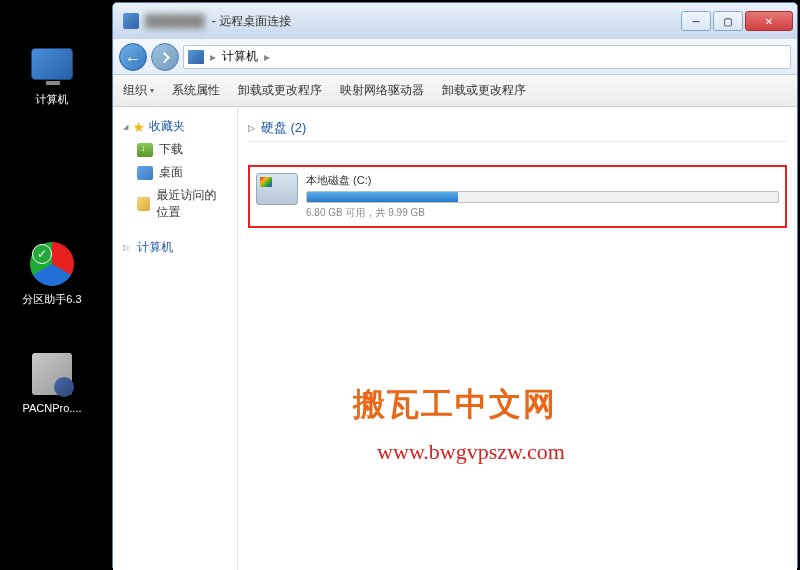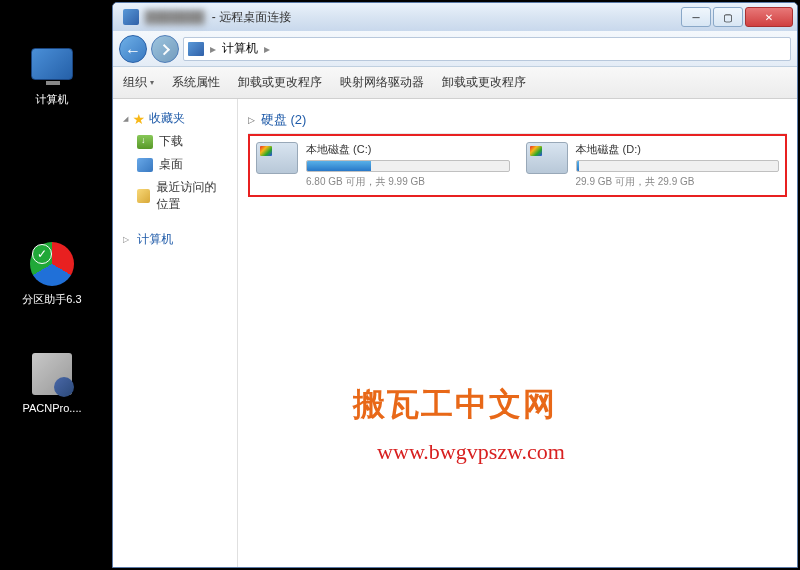--- a/index.html
+++ b/index.html
@@ -17,21 +17,21 @@
     .recycle-icon { width: 40px; height: 44px; background: linear-gradient(180deg, #a8d8f0, #88b8d0); border-radius: 4px 4px 8px 8px; clip-path: polygon(15% 0, 85% 0, 80% 100%, 20% 100%); border: 1px solid #6898b0; }
     
     .partition-icon { width: 44px; height: 44px; border-radius: 50%; background: conic-gradient(#e82020 0deg 120deg, #2070d8 120deg 240deg, #20a838 240deg 360deg); position: relative; }
     .partition-icon::after { content: '✓'; position: absolute; top: 2px; left: 2px; background: #20a838; width: 18px; height: 18px; border-radius: 50%; color: #fff; font-size: 12px; display: flex; align-items: center; justify-content: center; border: 1px solid #fff; }
     
     .pac-icon { width: 40px; height: 42px; background: linear-gradient(135deg, #c8c8c8, #989898); border-radius: 3px; position: relative; }
     .pac-icon::after { content: ''; position: absolute; bottom: -2px; right: -2px; width: 20px; height: 20px; background: linear-gradient(135deg, #4a68a8, #2a4878); border-radius: 50%; }
     
     .window { position: absolute; left: 112px; top: 2px; width: 686px; height: 566px; background: #fff; border: 1px solid #5a7aa8; border-radius: 5px 5px 0 0; box-shadow: 0 2px 10px rgba(0,0,0,0.5); }
     
-    .titlebar { height: 28px; background: linear-gradient(180deg, #eaf2fb 0%, #d8e4f2 50%, #c8d8ec 100%); display: flex; align-items: center; padding: 0 4px; border-radius: 5px 5px 0 0; }
+    .titlebar { height: 36px; background: linear-gradient(180deg, #eaf2fb 0%, #d8e4f2 50%, #c8d8ec 100%); display: flex; align-items: center; padding: 0 4px; border-radius: 5px 5px 0 0; }
     .titlebar-icon { width: 16px; height: 16px; margin: 0 6px; background: linear-gradient(135deg, #5898d8, #3060a8); border-radius: 2px; }
     .titlebar-title { font-size: 12px; color: #333; flex: 1; }
     .titlebar-ip { color: #888; margin-right: 4px; filter: blur(3px); }
     .window-controls { display: flex; gap: 2px; }
     .win-btn { width: 30px; height: 20px; border: 1px solid #8aa8c8; background: linear-gradient(180deg, #f0f6fc, #d8e6f4); border-radius: 3px; display: flex; align-items: center; justify-content: center; font-size: 10px; cursor: pointer; }
     .win-btn.close { width: 48px; background: linear-gradient(180deg, #e87878, #d04040); border-color: #a83030; color: #fff; }
     
     .explorer { height: calc(100% - 28px); background: #fff; display: flex; flex-direction: column; }
     
     .navbar { height: 36px; background: linear-gradient(180deg, #f4f8fc, #e4ecf6); border-bottom: 1px solid #c0d0e0; display: flex; align-items: center; padding: 0 6px; gap: 4px; }
@@ -59,21 +59,21 @@
     .download-i { background: linear-gradient(180deg, #88c858, #589828); border-radius: 2px; position: relative; }
     .download-i::after { content: '↓'; color: #fff; font-size: 9px; position: absolute; top: 0; left: 4px; }
     .desktop-i { background: linear-gradient(135deg, #68a8e8, #3878c0); border-radius: 2px; }
     .recent-i { background: linear-gradient(135deg, #f8d878, #d8a838); border-radius: 2px; }
     .computer-mini { background: linear-gradient(135deg, #88a8c8, #5878a0); border-radius: 2px; }
     
     .main-pane { flex: 1; padding: 8px 10px; background: #fff; position: relative; }
     .section-header { display: flex; align-items: center; gap: 6px; color: #1e5aa8; font-size: 13px; padding: 4px 0; border-bottom: 1px solid #e8e8e8; }
     .section-header::before { content: '▷'; font-size: 9px; color: #666; }
     
-    .drives-highlight { border: 2px solid #e82020; padding: 6px; display: flex; gap: 16px; }
+    .drives-highlight { border: 2px solid #e82020; padding: 6px; display: flex; gap: 16px; margin-top: 23px; }
     .drive { flex: 1; display: flex; gap: 8px; align-items: flex-start; cursor: pointer; }
     .drive-icon { width: 42px; height: 32px; background: linear-gradient(180deg, #d8e4f0, #b8c8d8); border: 1px solid #98a8b8; border-radius: 3px; position: relative; flex-shrink: 0; }
     .drive-icon::before { content: ''; position: absolute; top: 3px; left: 3px; width: 12px; height: 10px; background: linear-gradient(135deg, #e82828, #f8b818, #28a828, #2848e8); border-radius: 1px; }
     .drive-info { flex: 1; font-size: 11px; }
     .drive-name { color: #333; margin-bottom: 3px; }
     .drive-bar { height: 12px; background: #f0f0f0; border: 1px solid #c0c0c0; border-radius: 2px; overflow: hidden; margin-bottom: 3px; }
     .drive-fill { height: 100%; background: linear-gradient(180deg, #58b0e8, #2878c8); }
     .drive-status { color: #888; font-size: 10px; }
     
     .watermark-cn { position: absolute; top: 380px; left: 50%; transform: translateX(-50%); font-size: 32px; font-weight: bold; color: #e86818; font-family: "KaiTi", serif; letter-spacing: 2px; }
@@ -176,30 +176,20 @@
             <div class="drive">
               <div class="drive-icon"></div>
               <div class="drive-info">
                 <div class="drive-name">本地磁盘 (C:)</div>
                 <div class="drive-bar">
                     <div class="drive-fill" style="width:32%"></div>
                   </div>
                 <div class="drive-status">6.80 GB 可用，共 9.99 GB</div>
               </div>
             </div>
-            <div class="drive">
-              <div class="drive-icon"></div>
-              <div class="drive-info">
-                <div class="drive-name">本地磁盘 (D:)</div>
-                <div class="drive-bar">
-                    <div class="drive-fill" style="width:1%"></div>
-                  </div>
-                <div class="drive-status">29.9 GB 可用，共 29.9 GB</div>
-              </div>
-            </div>
           </div>
         </div>
       </div>
     </div>
 
     <div class="watermark-cn">搬瓦工中文网</div>
     <div class="watermark-url">www.bwgvpszw.com</div>
   </div>
 </div>
 

